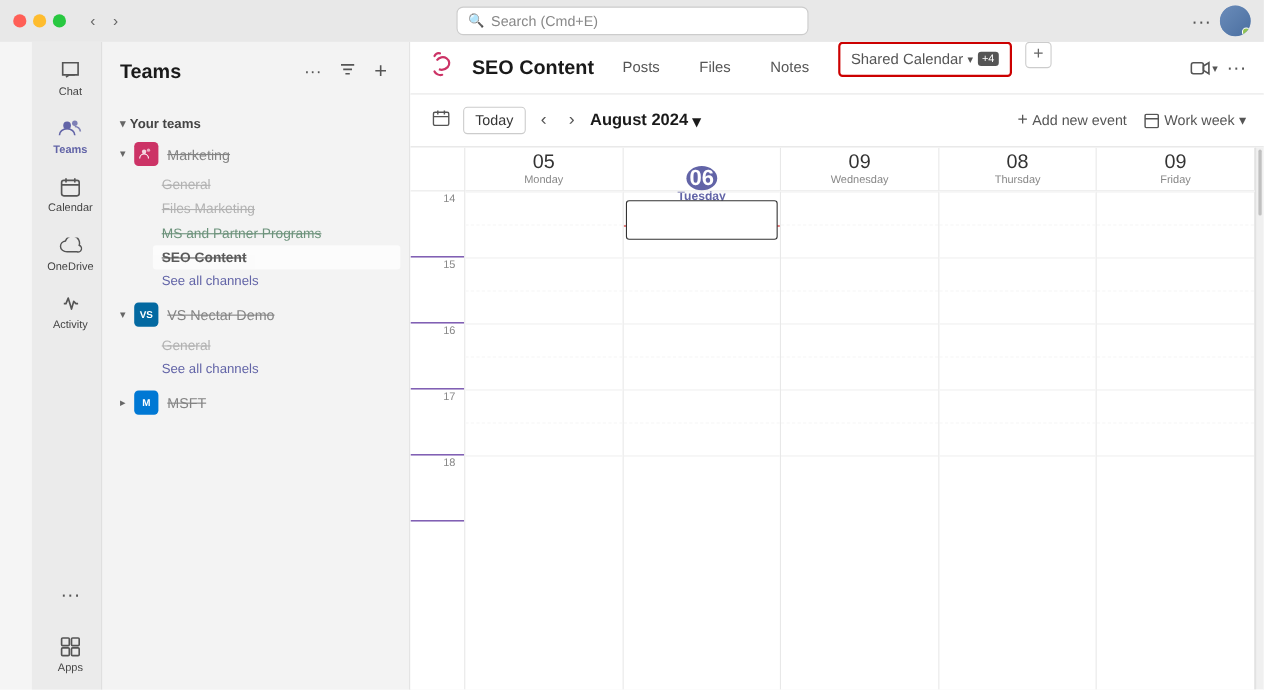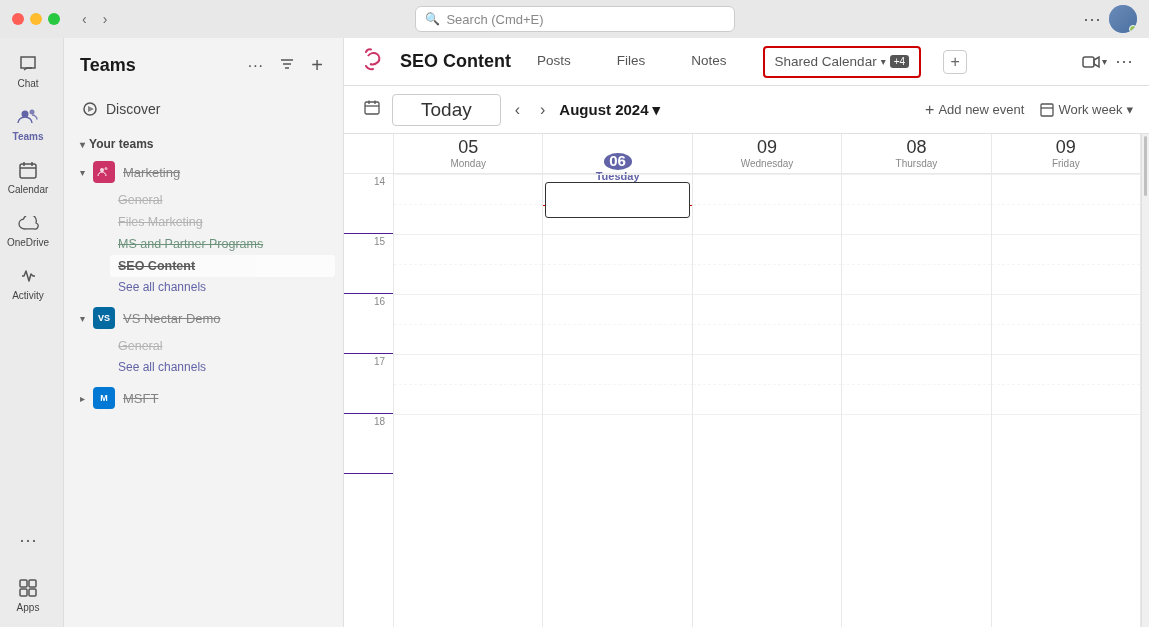--- a/index.html
+++ b/index.html
@@ -46,24 +46,25 @@
 
     
     .main { display: flex; flex: 1; overflow: hidden; }
 
     
     .icon-bar {
       width: 64px;
       background: #ebebeb;
       display: flex;
       flex-direction: column;
-      align-items: flex-start;
+      align-items: flex-end;
       padding-top: 8px;
       gap: 4px;
       border-right: 1px solid #ddd;
+      margin-left: 29px;
     }
     .icon-item {
       display: flex;
       flex-direction: column;
       align-items: center;
       padding: 6px 8px;
       border-radius: 6px;
       cursor: pointer;
       width: 56px;
       gap: 2px;
@@ -155,21 +156,21 @@
     .channel-header {
       height: 48px;
       display: flex;
       align-items: center;
       padding: 0 16px;
       border-bottom: 1px solid #e0e0e0;
       gap: 12px;
       background: white;
     }
     .channel-title { font-size: 18px; font-weight: 600; color: #1a1a1a; }
-    .tab-bar { display: flex; align-items: center; gap: 18px; flex: 1; }
+    .tab-bar { display: flex; gap: 8px; flex: 1; }
     .tab-item {
       padding: 0 14px;
       height: 48px;
       display: flex;
       align-items: center;
       font-size: 13.5px;
       color: #555;
       cursor: pointer;
       border-bottom: 2px solid transparent;
       white-space: nowrap;
@@ -219,22 +220,22 @@
       padding: 0 16px;
       border-bottom: 1px solid #e0e0e0;
       gap: 8px;
       background: white;
     }
     .cal-icon-btn { background: none; border: none; cursor: pointer; color: #555; font-size: 14px; padding: 4px; }
     .today-btn {
       background: none;
       border: 1px solid #ccc;
       border-radius: 4px;
-      padding: 4px 28px;
-      font-size: 19px;
+      padding: 4px 10px;
+      font-size: 13px;
       cursor: pointer;
       color: #333;
     }
     .nav-btn { background: none; border: none; cursor: pointer; font-size: 16px; color: #555; padding: 4px 6px; }
     .month-title { font-size: 15px; font-weight: 600; color: #1a1a1a; cursor: pointer; display: flex; align-items: center; gap: 4px; }
     .add-event-btn {
       margin-left: auto;
       background: none;
       border: none;
       cursor: pointer;
@@ -430,27 +431,20 @@
       <button class="teams-header-btn">
         <svg width="16" height="16" viewBox="0 0 16 16" fill="none">
           <line x1="2" y1="4" x2="14" y2="4" stroke="#555" stroke-width="1.5"></line>
           <line x1="4" y1="8" x2="12" y2="8" stroke="#555" stroke-width="1.5"></line>
           <line x1="6" y1="12" x2="10" y2="12" stroke="#555" stroke-width="1.5"></line>
         </svg>
       </button>
       <button class="teams-header-btn" style="font-size:20px;font-weight:300;">+</button>
     </div>
     <div class="teams-body">
-      <div class="discover-item">
-        <svg width="16" height="16" viewBox="0 0 16 16" fill="none">
-          <circle cx="8" cy="8" r="6" stroke="#555" stroke-width="1.5" fill="none"></circle>
-          <polygon points="6,5 12,8 6,11" fill="#555" opacity="0.7"></polygon>
-        </svg>
-        <span>Discover</span>
-      </div>
       <div class="your-teams-section">
         <div class="your-teams-header">
           <span class="expand-arrow">▾</span>
           <span>Your teams</span>
         </div>
 
         <div class="team-group">
           <div class="team-name-row">
             <span class="expand-arrow">▾</span>
             <div class="team-avatar marketing">
@@ -590,21 +584,21 @@
       </div>
 
       <div class="day-columns">
 
         <div class="day-headers">
           <div class="day-header">
             <span class="day-num">05</span>
             <span class="day-name">Monday</span>
           </div>
           <div class="day-header today">
-            <span class="day-num" style="color:#6264a7;font-weight:700;background:#6264a7;color:white;width:28px;height:28px;border-radius:50%;display:flex;align-items:center;justify-content:center;font-size:15px;margin-top:28px;">06</span>
+            <span class="day-num" style="color:#6264a7;font-weight:700;background:#6264a7;color:white;width:28px;height:28px;border-radius:50%;display:flex;align-items:center;justify-content:center;font-size:20px;margin-top:28px;">06</span>
             <span class="day-name" style="color:#6264a7;font-weight:700;font-size:11px;">Tuesday</span>
           </div>
           <div class="day-header">
             <span class="day-num">09</span>
             <span class="day-name">Wednesday</span>
           </div>
           <div class="day-header">
             <span class="day-num">08</span>
             <span class="day-name">Thursday</span>
           </div>

